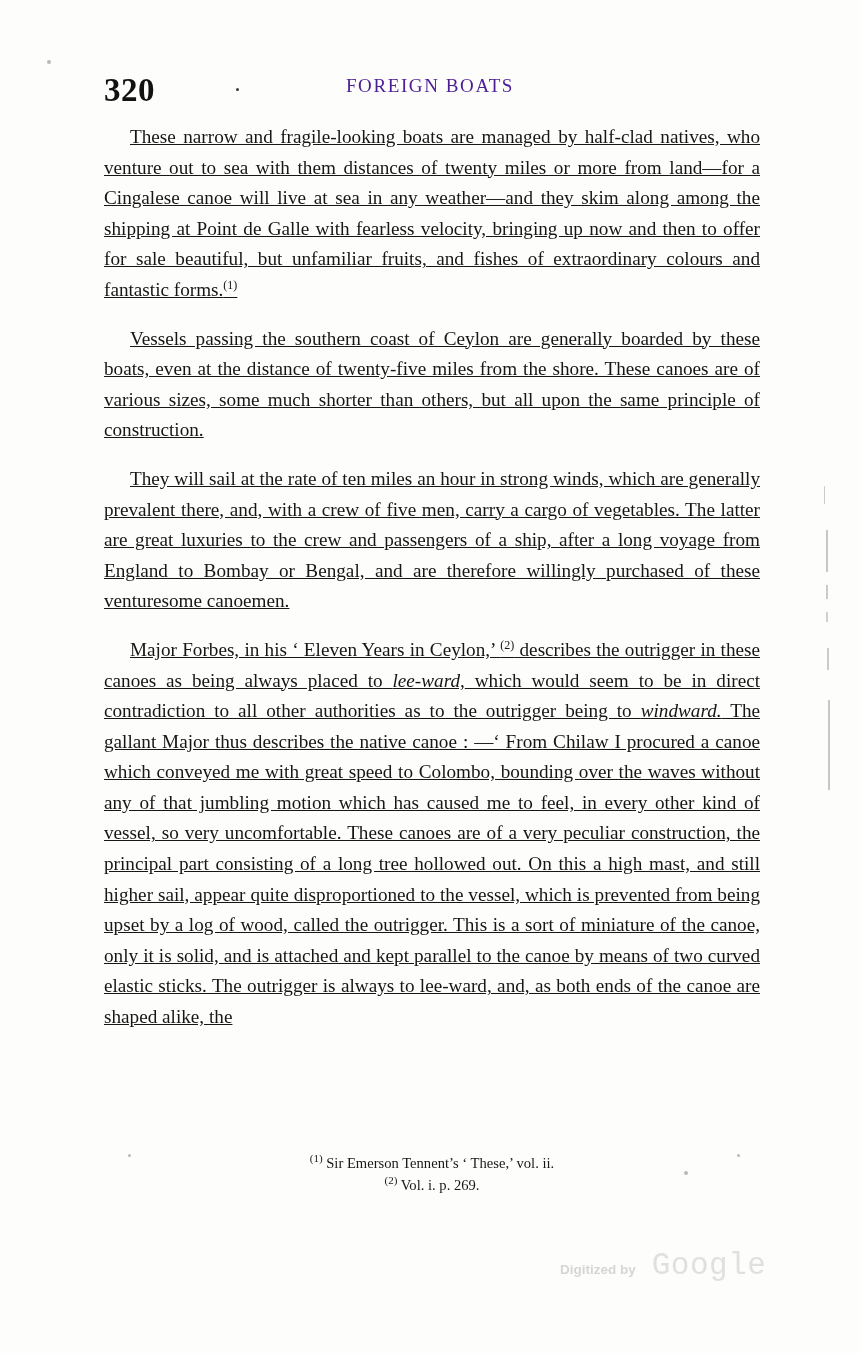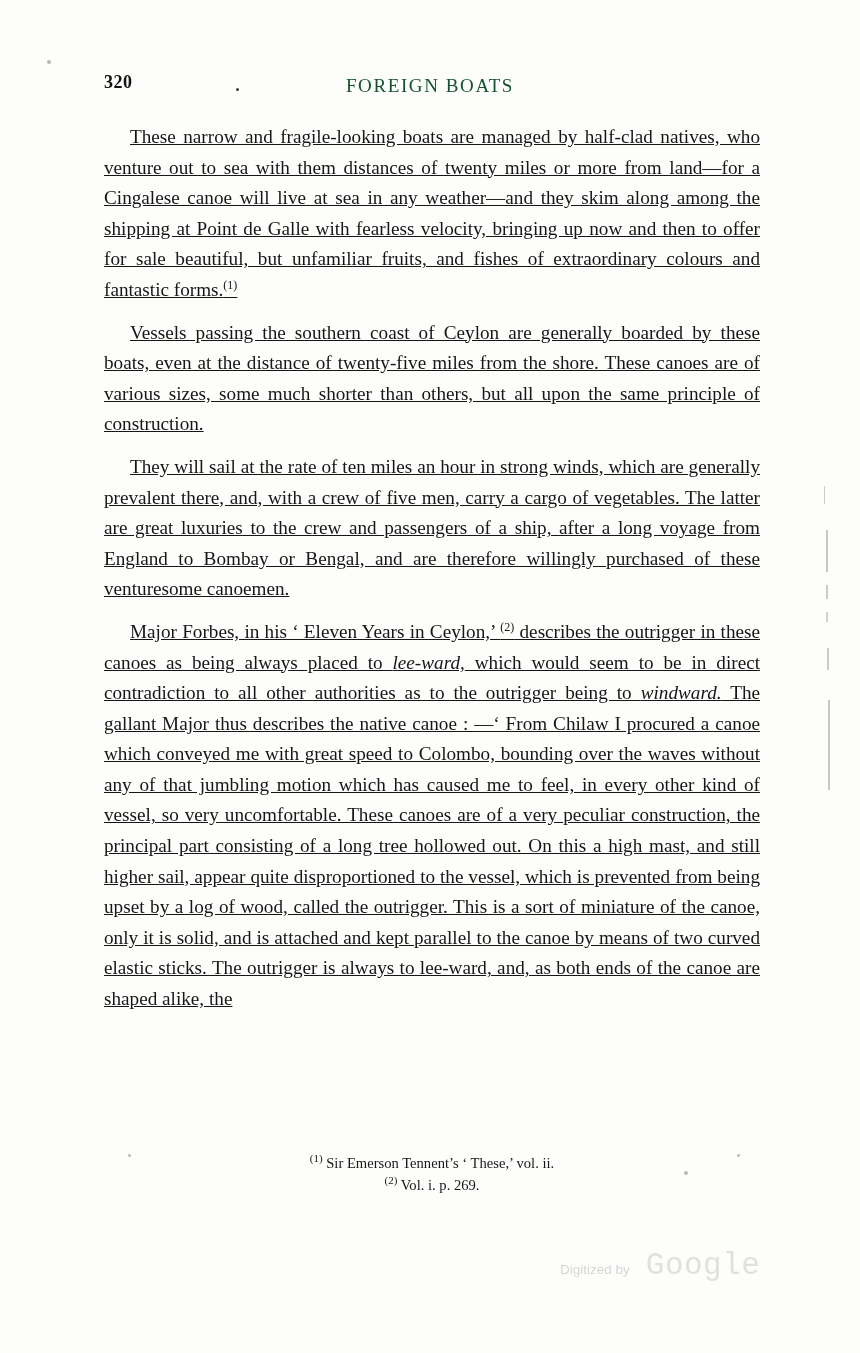--- a/index.html
+++ b/index.html
@@ -35,34 +35,34 @@
     position: absolute;
     top: 72px;
     left: 0;
     width: 860px;
     height: 26px;
   }
   .folio {
     position: absolute;
     left: 104px;
     top: 0;
-    font-size: 18px;
+    font-size: 33px;
     font-weight: 700;
     letter-spacing: 0.5px;
     color: #121212;
   }
   .running-title {
     position: absolute;
     left: 0;
     width: 860px;
     top: 3px;
     text-align: center;
     font-size: 19px;
     letter-spacing: 1.6px;
-    color: #14532d;
+    color: #4c1d95;
   }
   .header-dot {
     position: absolute;
     left: 236px;
     top: 16px;
     width: 3px;
     height: 3px;
     background: #3a3a3a;
     border-radius: 50%;
   }
@@ -78,21 +78,21 @@
     font-size: 19.2px;
     line-height: 30.6px;
     text-align: justify;
     text-align-last: left;
     text-indent: 26px;
     color: #161616;
     text-decoration: underline;
     -webkit-font-smoothing: antialiased;
   }
   p.para + p.para {
-    margin-top: 12px;
+    margin-top: 18px;
   }
   .ital { font-style: italic; }
   sup.note {
     font-size: 12px;
     vertical-align: super;
     line-height: 0;
   }
 
   .footnotes {
     position: absolute;
@@ -121,20 +121,21 @@
     height: 40px;
     display: flex;
     align-items: baseline;
     gap: 8px;
     opacity: 0.55;
   }
   .wm-digitized {
     font-family: "Liberation Sans", sans-serif;
     font-size: 13.5px;
     color: #b6b6b6;
+    font-weight: bold;
   }
   .wm-google {
     font-family: Liberation Mono, monospace;
     font-size: 31px;
     color: #c9c9c9;
     letter-spacing: 0.5px;
     margin-left: 8px;
   }
 </style>
 </head>

